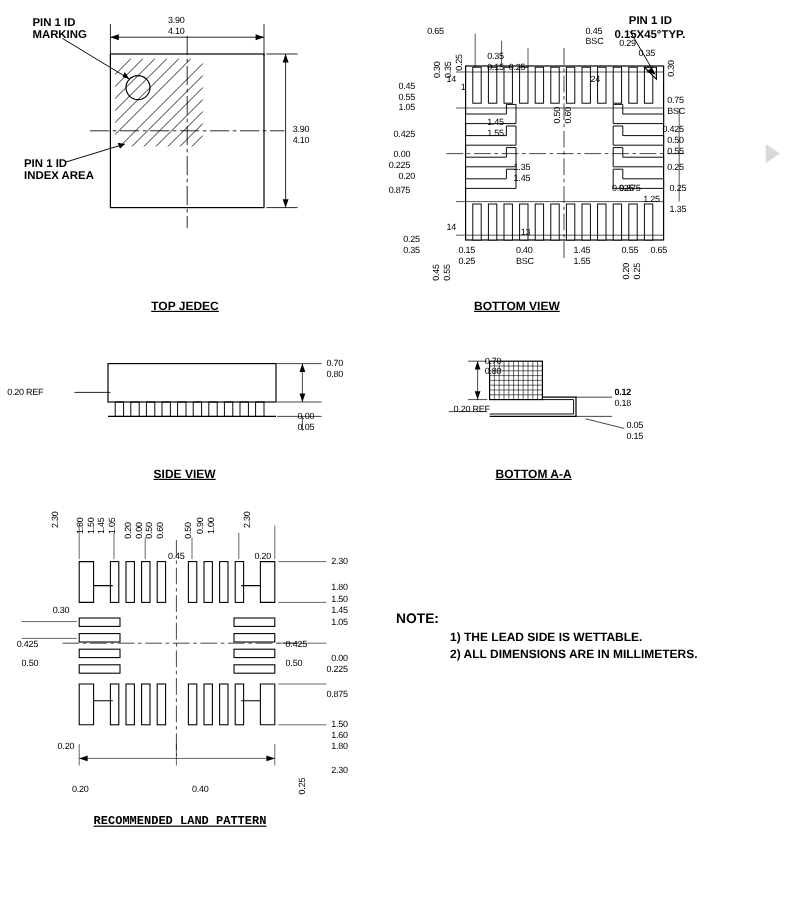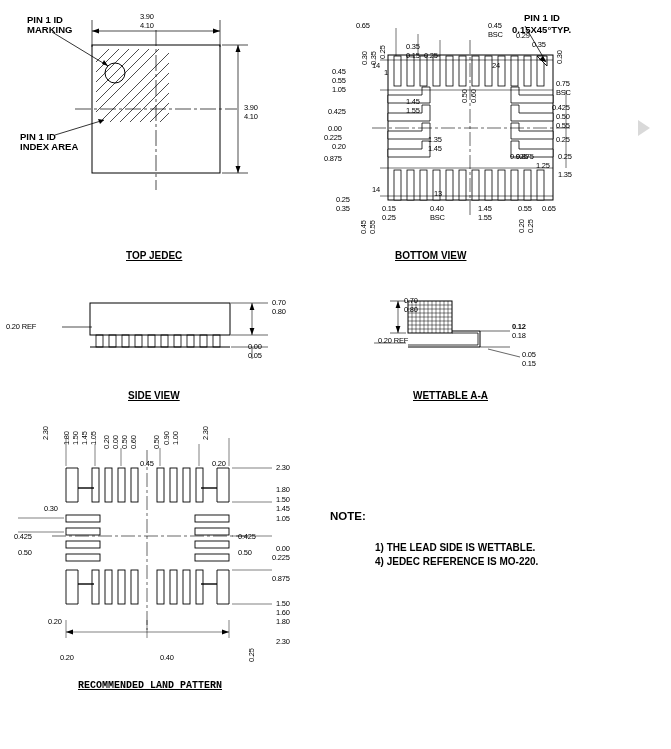--- a/index.html
+++ b/index.html
@@ -315,21 +315,21 @@
     </svg>
 
     <div class="abs dim" style="left:44px;top:12px;">0.70</div>
     <div class="abs dim" style="left:44px;top:21px;">0.80</div>
     <div class="abs dim" style="left:18px;top:52px;">0.20 REF</div>
     <div class="abs dim" style="left:152px;top:38px;font-weight:bold;">0.12</div>
     <div class="abs dim" style="left:152px;top:47px;">0.18</div>
     <div class="abs dim" style="left:162px;top:66px;">0.05</div>
     <div class="abs dim" style="left:162px;top:75px;">0.15</div>
 
-    <div class="abs caption" style="left:53px;top:105px;">WETTABLE A-A</div>
+    <div class="abs caption" style="left:53px;top:105px;">BOTTOM A-A</div>
   </div>
 
   <div class="abs" style="left:0;top:420px;width:330px;height:280px;">
     <svg width="330" height="250">
 
       <g fill="none" stroke="#000" stroke-width="0.9">
         <rect x="92" y="48" width="7" height="34"></rect>
         <rect x="105" y="48" width="7" height="34"></rect>
         <rect x="118" y="48" width="7" height="34"></rect>
         <rect x="131" y="48" width="7" height="34"></rect>
@@ -439,23 +439,23 @@
     <div class="abs dim" style="left:238px;top:129px;">0.50</div>
 
     <div class="abs dim" style="left:60px;top:234px;">0.20</div>
     <div class="abs dim" style="left:160px;top:234px;">0.40</div>
     <div class="abs dim v" style="left:248px;top:222px;height:26px;">0.25</div>
 
     <div class="abs caption" style="left:78px;top:260px;font-family:Liberation Mono, monospace;">RECOMMENDED LAND PATTERN</div>
   </div>
 
   <div class="abs" style="left:330px;top:510px;width:330px;height:140px;">
-    <div class="note-title" style="margin-bottom:20px;">NOTE:</div>
+    <div class="note-title" style="margin-bottom:4px;">NOTE:</div>
     <div class="note-line" style="margin-bottom:3px;">1) THE LEAD SIDE IS WETTABLE.</div>
-    <div class="note-line" style="margin-bottom:3px;">4) JEDEC REFERENCE IS MO-220.</div>
+    <div class="note-line" style="margin-bottom:3px;">2) ALL DIMENSIONS ARE IN MILLIMETERS.</div>
   </div>
 
   <div class="abs" style="left:638px;top:120px;">
     <svg width="16" height="16">
         <polygon points="0,0 12,8 0,16" fill="#d9d9d9"></polygon>
       </svg>
   </div>
 
 </div>
 

